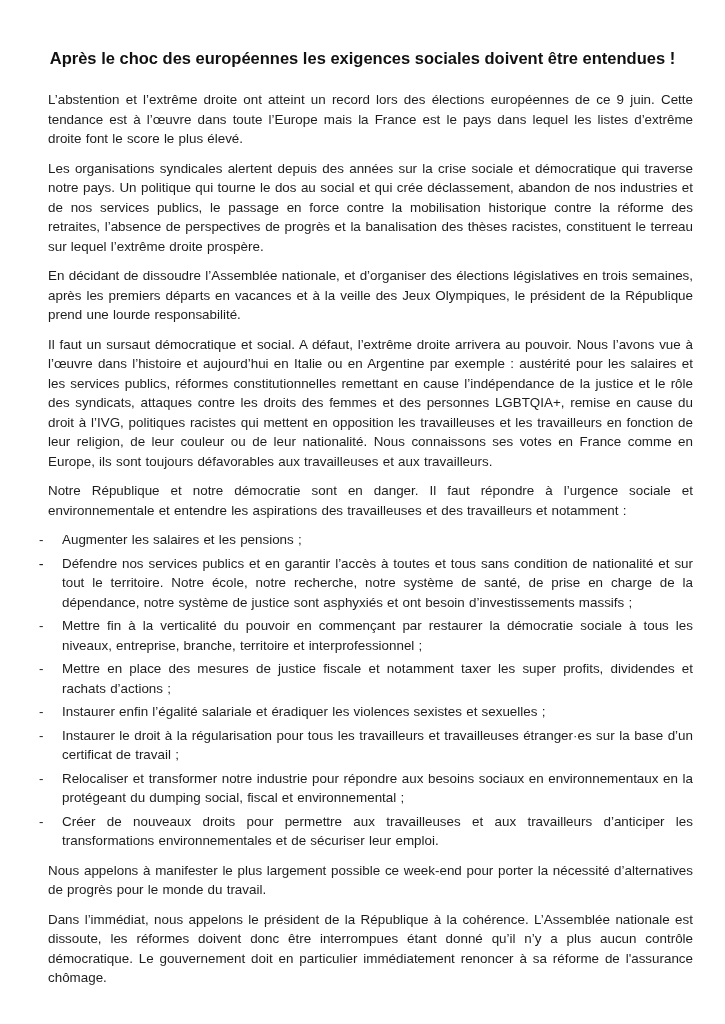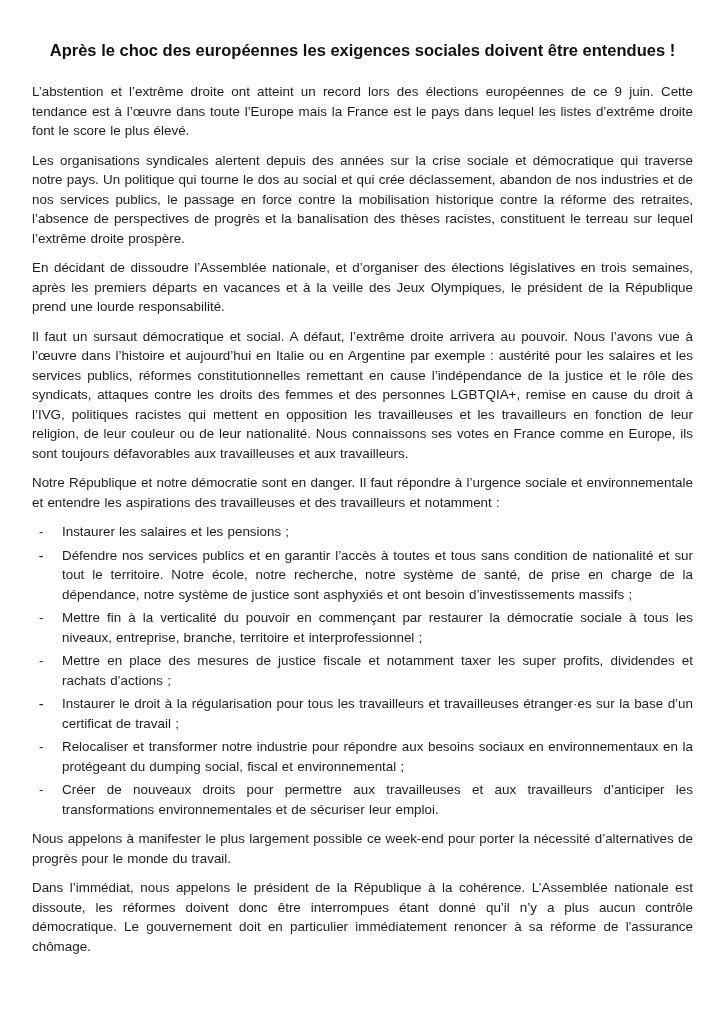--- a/index.html
+++ b/index.html
@@ -15,29 +15,29 @@
     box-sizing: border-box;
     padding: 30px 32px 0 32px;
     overflow: hidden;
     font-family: "Liberation Sans", "DejaVu Sans", sans-serif;
     color: #1d1d1d;
   }
   .doc-title {
     font-size: 16.5px;
     font-weight: 700;
     text-align: center;
-    margin: 8px 0 20px 0;
+    margin: 16px 0 20px 0;
     line-height: 24px;
     color: #111111;
   }
   .para {
     font-size: 13.4px;
     line-height: 19.5px;
     text-align: justify;
-    margin: 0 0 10px 0;
+    margin: 0 0 10px 16px;
     word-spacing: 0.5px;
   }
   ul.demands {
     list-style: none;
     margin: 2px 0 10px 0;
     padding: 0;
   }
   ul.demands li {
     position: relative;
     font-size: 13.4px;
@@ -60,26 +60,26 @@
 
   <h1 class="doc-title">Après le choc des européennes les exigences sociales doivent être entendues !</h1>
 
   <p class="para">L’abstention et l’extrême droite ont atteint un record lors des élections européennes de ce 9 juin. Cette tendance est à l’œuvre dans toute l’Europe mais la France est le pays dans lequel les listes d’extrême droite font le score le plus élevé.</p>
   <p class="para">Les organisations syndicales alertent depuis des années sur la crise sociale et démocratique qui traverse notre pays. Un politique qui tourne le dos au social et qui crée déclassement, abandon de nos industries et de nos services publics, le passage en force contre la mobilisation historique contre la réforme des retraites, l’absence de perspectives de progrès et la banalisation des thèses racistes, constituent le terreau sur lequel l’extrême droite prospère.</p>
   <p class="para">En décidant de dissoudre l’Assemblée nationale, et d’organiser des élections législatives en trois semaines, après les premiers départs en vacances et à la veille des Jeux Olympiques, le président de la République prend une lourde responsabilité.</p>
   <p class="para">Il faut un sursaut démocratique et social. A défaut, l’extrême droite arrivera au pouvoir. Nous l’avons vue à l’œuvre dans l’histoire et aujourd’hui en Italie ou en Argentine par exemple : austérité pour les salaires et les services publics, réformes constitutionnelles remettant en cause l’indépendance de la justice et le rôle des syndicats, attaques contre les droits des femmes et des personnes LGBTQIA+, remise en cause du droit à l’IVG, politiques racistes qui mettent en opposition les travailleuses et les travailleurs en fonction de leur religion, de leur couleur ou de leur nationalité. Nous connaissons ses votes en France comme en Europe, ils sont toujours défavorables aux travailleuses et aux travailleurs.</p>
   <p class="para">Notre République et notre démocratie sont en danger. Il faut répondre à l’urgence sociale et environnementale et entendre les aspirations des travailleuses et des travailleurs et notamment :</p>
 
   <ul class="demands">
-    <li><span class="marker">-</span><span>Instaurer les salaires et les pensions ;</span></li>
+    <li><span class="marker">-</span><span>Augmenter les salaires et les pensions ;</span></li>
     <li><span class="marker">-</span></li>
     <li><span class="marker">-</span><span>Défendre nos services publics et en garantir l’accès à toutes et tous sans condition de nationalité et sur tout le territoire. Notre école, notre recherche, notre système de santé, de prise en charge de la dépendance, notre système de justice sont asphyxiés et ont besoin d’investissements massifs ;</span></li>
     <li><span class="marker">-</span><span>Mettre fin à la verticalité du pouvoir en commençant par restaurer la démocratie sociale à tous les niveaux, entreprise, branche, territoire et interprofessionnel ;</span></li>
     <li><span class="marker">-</span><span>Mettre en place des mesures de justice fiscale et notamment taxer les super profits, dividendes et rachats d’actions ;</span></li>
-    <li><span class="marker">-</span></li>
+    <li><span class="marker">-</span><span>Instaurer enfin l’égalité salariale et éradiquer les violences sexistes et sexuelles ;</span></li>
     <li><span class="marker">-</span><span>Instaurer le droit à la régularisation pour tous les travailleurs et travailleuses étranger·es sur la base d’un certificat de travail ;</span></li>
     <li><span class="marker">-</span><span>Relocaliser et transformer notre industrie pour répondre aux besoins sociaux en environnementaux en la protégeant du dumping social, fiscal et environnemental ;</span></li>
     <li><span class="marker">-</span><span>Créer de nouveaux droits pour permettre aux travailleuses et aux travailleurs d’anticiper les transformations environnementales et de sécuriser leur emploi.</span></li>
   </ul>
 
   <p class="para">Nous appelons à manifester le plus largement possible ce week-end pour porter la nécessité d’alternatives de progrès pour le monde du travail.</p>
   <p class="para">Dans l’immédiat, nous appelons le président de la République à la cohérence. L’Assemblée nationale est dissoute, les réformes doivent donc être interrompues étant donné qu’il n’y a plus aucun contrôle démocratique. Le gouvernement doit en particulier immédiatement renoncer à sa réforme de l'assurance chômage.</p>
 
 </div>
 

